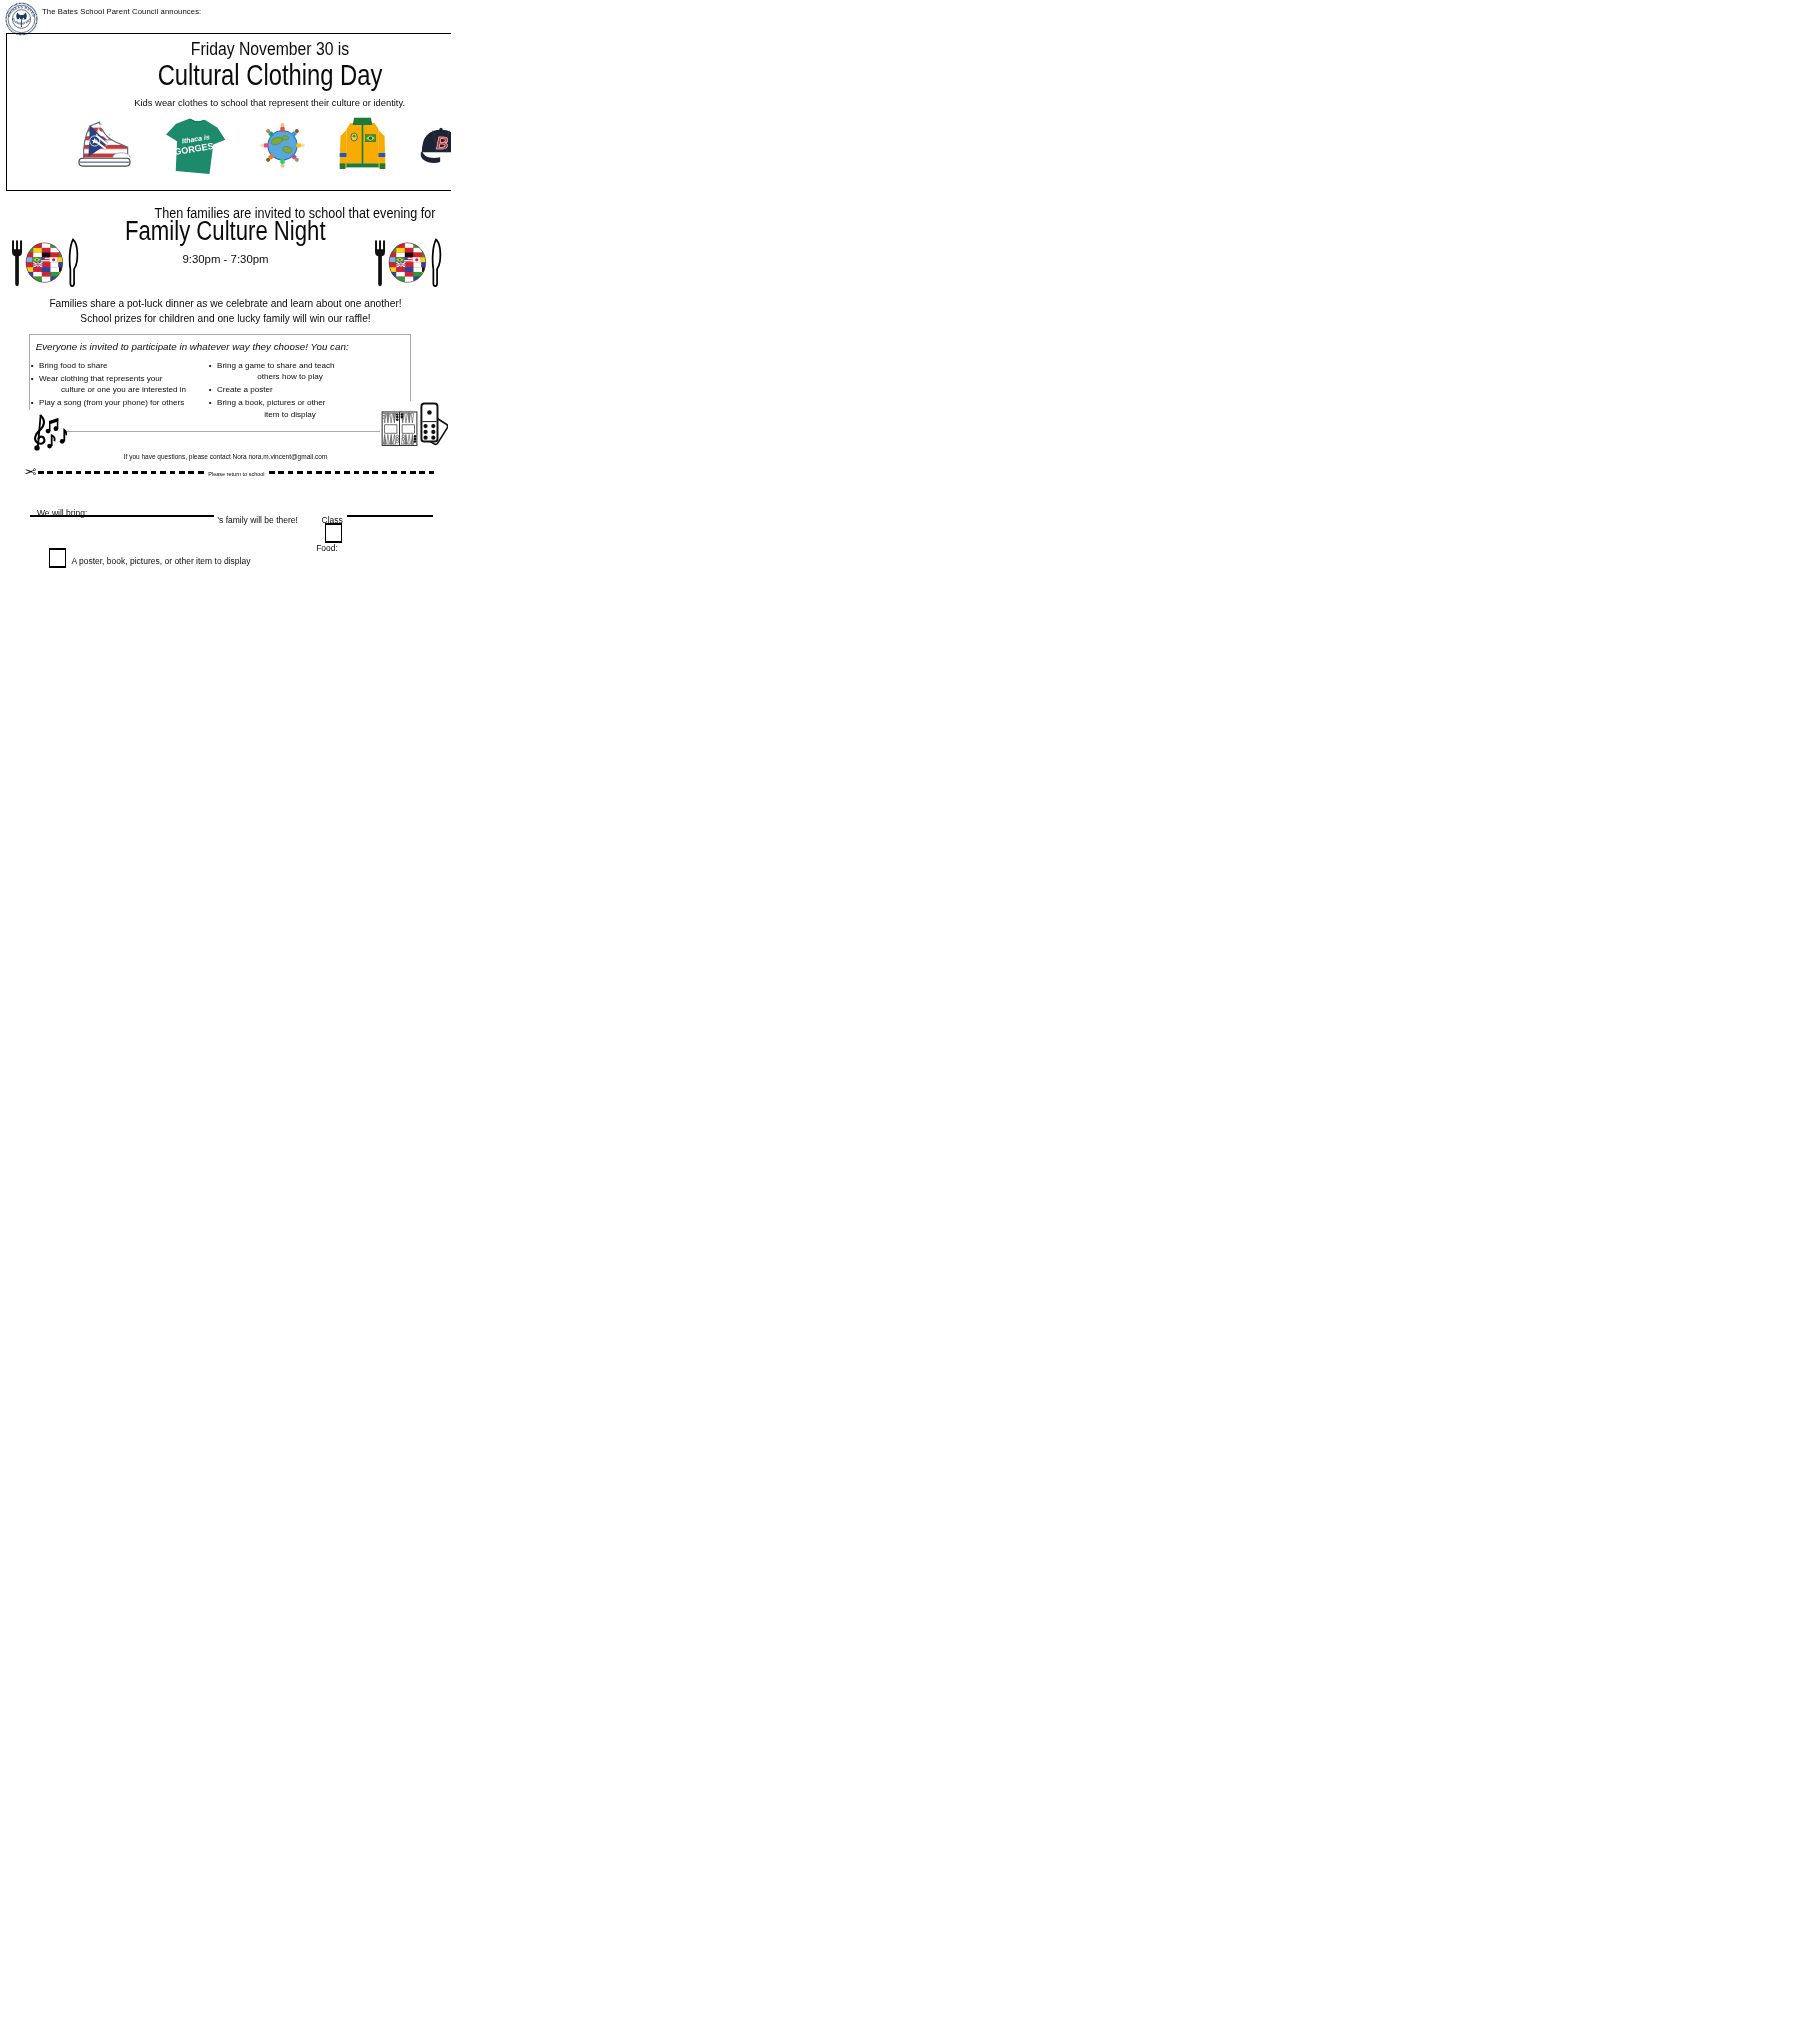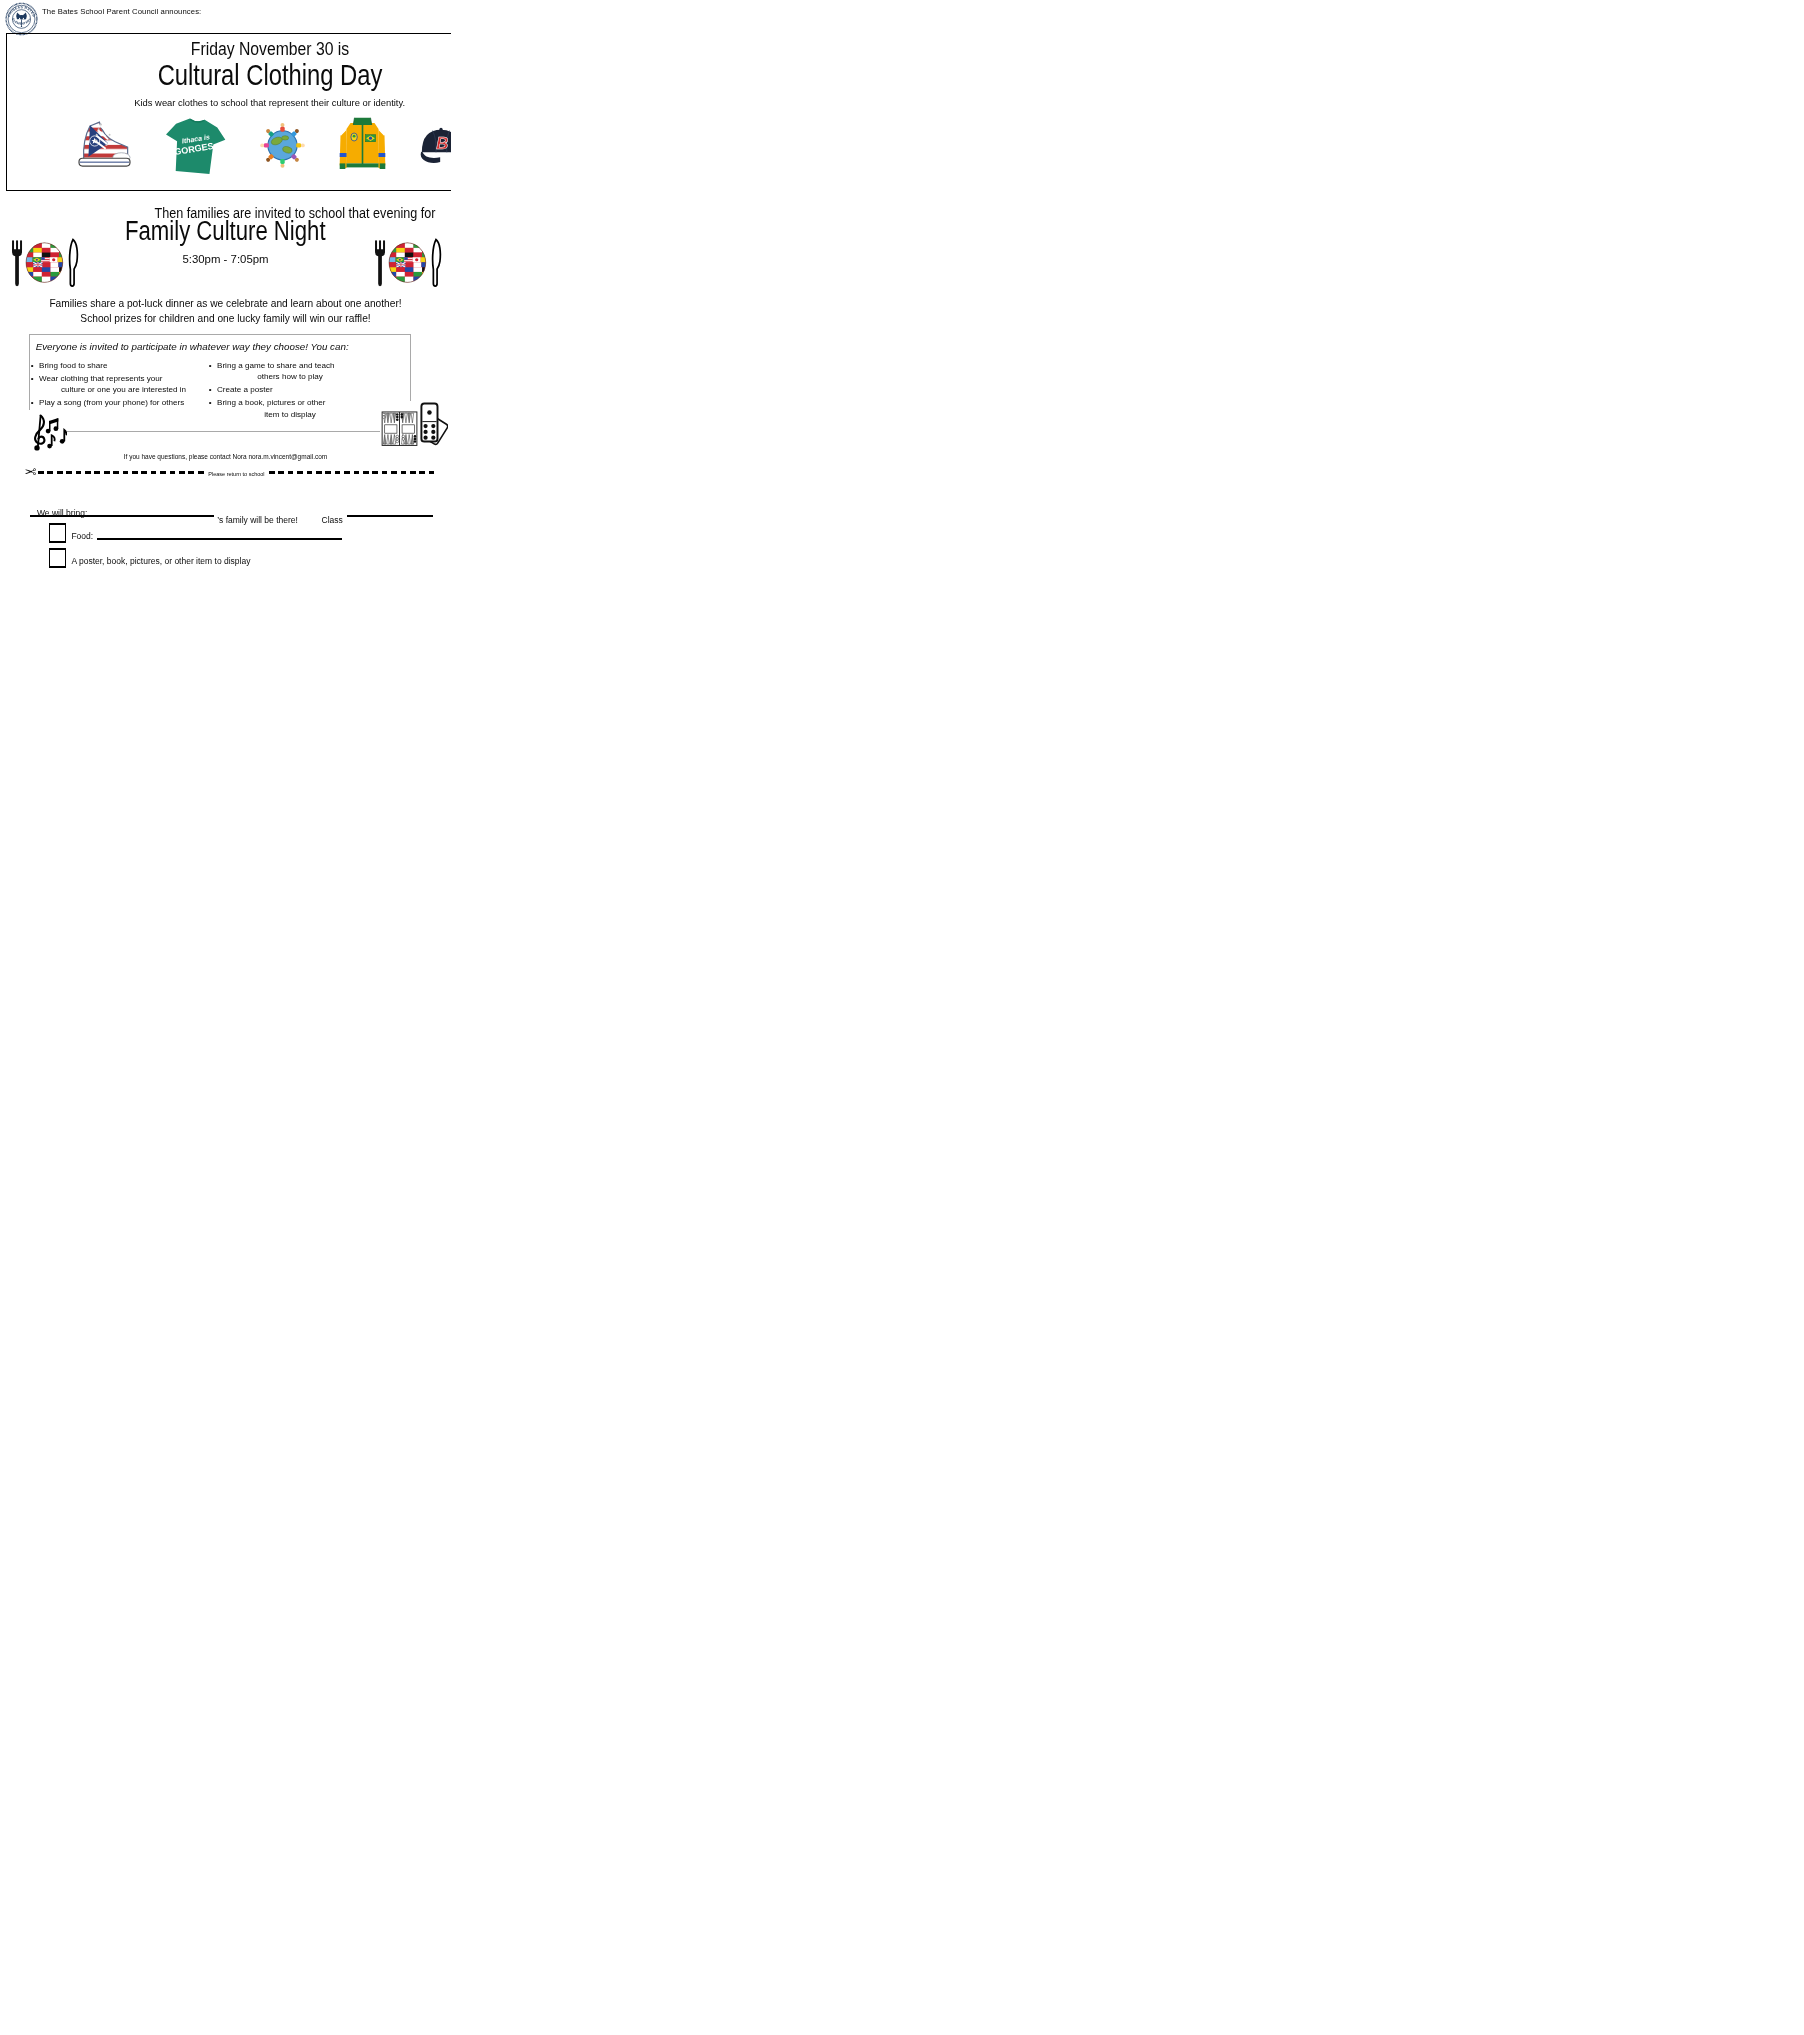--- a/index.html
+++ b/index.html
@@ -50,21 +50,21 @@
   .famrow{left:30px;top:498px;width:403px;display:flex;align-items:flex-start;margin-top:17px;}
   .blank{height:2px;background:#000;}
   .blank1{width:184px;margin-bottom:1.6px;}
   .famtext{font-size:8.5px;padding:0 4.1px 0 3.3px;white-space:nowrap;}
   .famgap{width:19.5px;}
   .classlabel{font-size:8.5px;padding-right:4.1px;}
   .blank2{flex:1;margin-bottom:1.6px;}
 
   .bring-head{left:37px;top:508px;font-size:8.5px;}
   .ckrow{left:49px;display:flex;align-items:flex-end;}
-  .ckrow1{top:523px;width:293px;}
+  .ckrow1{top:523px;width:293px;flex-direction:column;}
   .ckrow2{top:548px;}
   .ckrow3{top:573px;margin-top:31px;}
   .ckbox{width:14.7px;height:16.3px;border:1.2px solid #000;border-top-width:2px;border-bottom-width:2px;
          background:#fff;flex:0 0 auto;}
   .cklabel{font-size:8.5px;padding:0 4.1px 2.4px 5.7px;white-space:nowrap;}
   .ckblank{flex:1;height:2px;background:#000;margin-bottom:3.3px;}
 
   svg text{font-family:"Liberation Sans","DejaVu Sans",sans-serif;}
 </style>
 </head>
@@ -297,21 +297,21 @@
         <circle cx="60" cy="15" r="4" fill="#1b2335"></circle>
         <path d="M12 70 C6 90 36 101 58 93 L58 82 C36 86 20 82 15 68 Z" fill="#1b2335"></path>
         <text x="63" y="62" text-anchor="middle" font-size="40" font-weight="bold" font-style="italic" fill="#d62b2b" stroke="#fff" stroke-width="1.2" font-family="'DejaVu Serif','Liberation Serif',serif">B</text>
       </svg>
 
     </div>
   </div>
 
   <div class="abs center fcn-intro"><span class="condensed2">Then families are invited to school that evening for</span></div>
   <div class="abs center fcn-title"><span class="condensed">Family Culture Night</span></div>
-  <div class="abs center fcn-time">5:30pm  - 7:05pm</div>
+  <div class="abs center fcn-time">9:30pm  - 7:30pm</div>
 
   <div class="abs setting set-left">
     <svg width="74" height="50" viewBox="0 0 190 130">
       <g>
           <use href="#sym-fork" x="0" y="-10" width="52" height="150"></use>
         </g>
       <g>
           <use href="#sym-flag-globe" x="40" y="2" width="112" height="124"></use>
         </g>
       <g>

